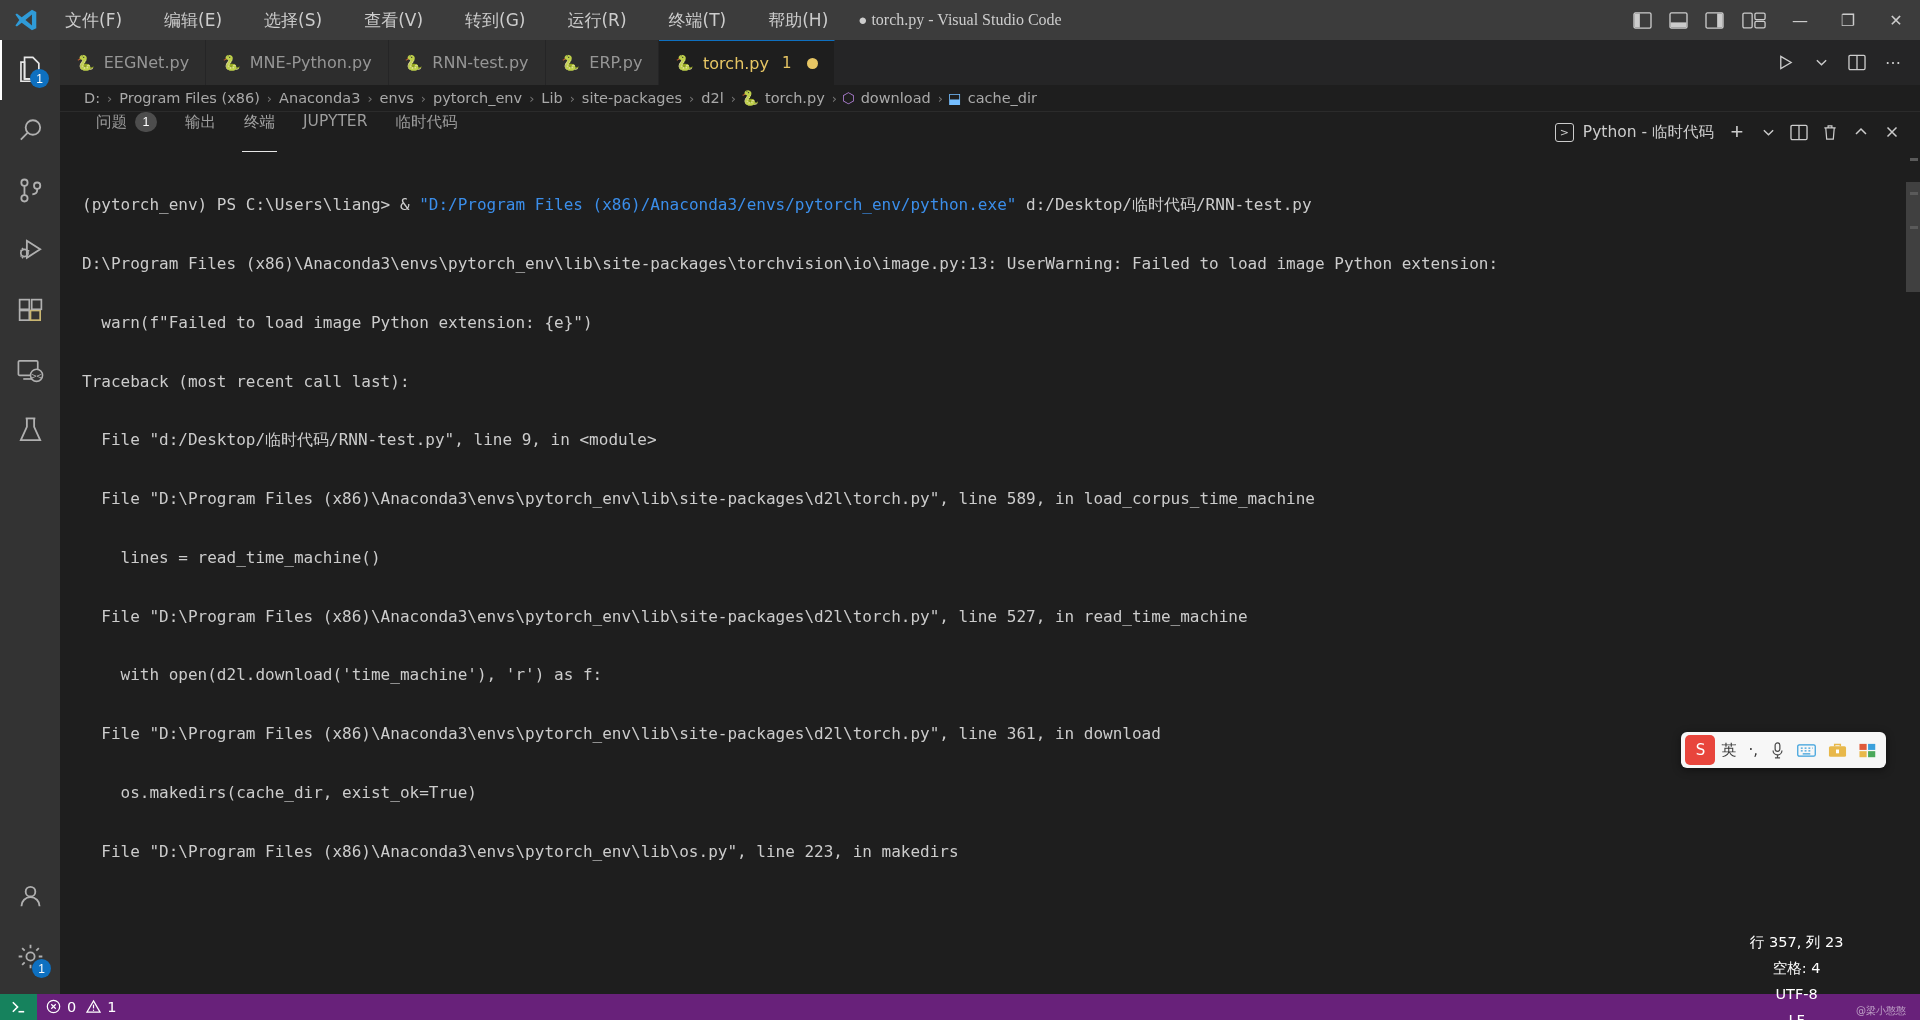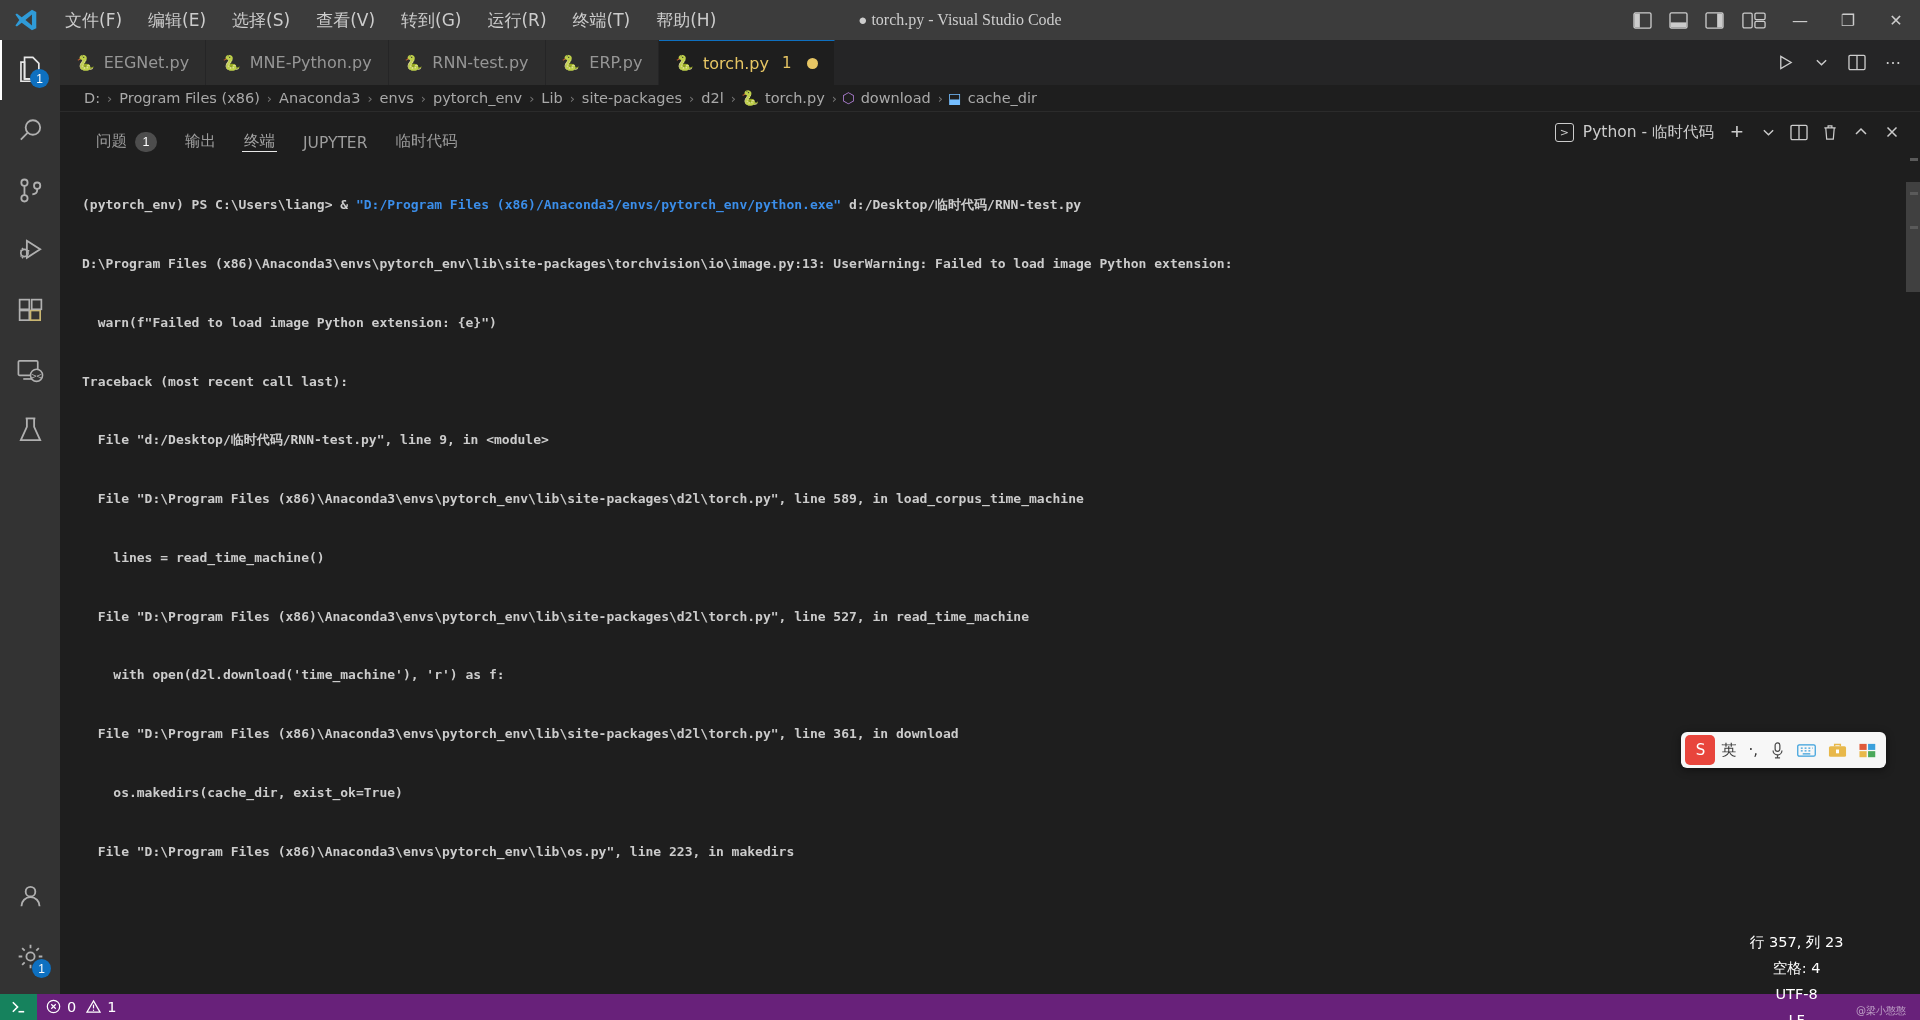--- a/index.html
+++ b/index.html
@@ -5,21 +5,21 @@
   * { box-sizing: border-box; margin:0; padding:0; }
   html,body { width:1920px; height:1020px; overflow:hidden; background:#1e1e1e; }
   body { font-family:"Liberation Sans", sans-serif; color:#cccccc; }
 
   #app { width:1920px; height:1020px; display:flex; flex-direction:column; }
 
   
   .titlebar { height:40px; background:#3c3c3c; display:flex; align-items:center;
               flex:0 0 40px; position:relative; }
   .vscode-logo { width:52px; height:40px; display:flex; align-items:center; justify-content:center; }
-  .menu { display:flex; align-items:flex-end; gap:0px; }
+  .menu { display:flex; align-items:flex-end; gap:16px; }
   .menu-item { padding:4px 13px; font-size:17px; color:#cccccc; white-space:nowrap;
                font-family:"DejaVu Sans", sans-serif; }
   .title-center { position:absolute; left:0; right:0; text-align:center; font-size:16px;
                   color:#cccccc; pointer-events:none;font-family:Liberation Serif, serif; }
   .title-center .dot { color:#cccccc; font-size:15px; }
   .win-right { margin-left:auto; display:flex; align-items:center; height:40px; }
   .layout-ico { width:36px; height:40px; display:flex; align-items:center; justify-content:center; }
   .win-btn { width:48px; height:40px; display:flex; align-items:center; justify-content:center;
              font-size:16px; color:#cccccc; font-family:"DejaVu Sans", sans-serif; }
 
@@ -70,38 +70,38 @@
   .minimap { position:absolute; top:0; right:14px; width:100px; height:100%;
              background:#1e1e1e; overflow:hidden; opacity:0.85; z-index:3; }
   .vscroll { position:absolute; top:0; right:0; width:14px; height:100%; z-index:5; }
 
   
   .panel { flex:0 0 330px; background:#1e1e1e; display:flex; flex-direction:column;
            border-top:1px solid #2b2b2b; }
   .panel-tabs { height:40px; display:flex; align-items:center; padding-left:22px; gap:0;
                 flex:0 0 40px; }
   .ptab { font-size:15.5px; color:#9d9d9d; padding:0 14px; height:40px; display:flex;
-          align-items:flex-end; gap:8px; position:relative; font-family:"DejaVu Sans", sans-serif; }
+          align-items:flex-start; gap:8px; position:relative; font-family:"DejaVu Sans", sans-serif; }
   .ptab.active { color:#a3a3a3; }
   .ptab.active::after { content:""; position:absolute; left:12px; right:12px; bottom:0; height:1px;
                         background:#e7e7e7; }
   .pbadge { background:#4d4d4d; color:#ffffff; border-radius:10px; min-width:22px; height:20px;
             font-size:12.5px; display:flex; align-items:center; justify-content:center; padding:0 6px;
             font-family:"Liberation Sans",sans-serif;}
   .panel-right { margin-left:auto; display:flex; align-items:center; gap:3px; padding-right:14px; }
   .pterm-name { display:flex; align-items:center; gap:9px; font-size:15.5px; color:#cccccc;
                 padding-right:6px; font-family:"DejaVu Sans", sans-serif; }
   .sqico { width:19px; height:19px; border:1.6px solid #cccccc; border-radius:3px; display:flex;
            align-items:center; justify-content:center; font-size:11px; color:#cccccc; }
   .p-ico { width:28px; height:30px; display:flex; align-items:center; justify-content:center;
            color:#cccccc; font-size:16px; }
 
   .term-body { flex:1 1 auto; position:relative; overflow:hidden; padding:4px 0 0 22px;
-               font-family:"DejaVu Sans Mono", monospace; font-size:13px; line-height:19.6px;
-               color:#cccccc; white-space:pre;font-weight:bold; }
+               font-family:"DejaVu Sans Mono", monospace; font-size:16px; line-height:19.6px;
+               color:#cccccc; white-space:pre; }
   .t-cyan { color:#3b8eea; }
   .t-white{ color:#cccccc; }
   .term-scroll { position:absolute; top:0; right:0; width:14px; height:100%; }
   .term-thumb { position:absolute; right:0; width:14px; background:#4f4f4f; opacity:.7; }
   .tdeco { position:absolute; right:2px; width:8px; height:3px; background:#5a5a5a; }
 
   
   .ime { position:absolute; right:34px; bottom:252px; height:36px; background:#f7f7f7;
          border-radius:6px; display:flex; align-items:center; gap:0px; padding:0 4px;
          box-shadow:0 2px 8px rgba(0,0,0,.45); z-index:40; }

